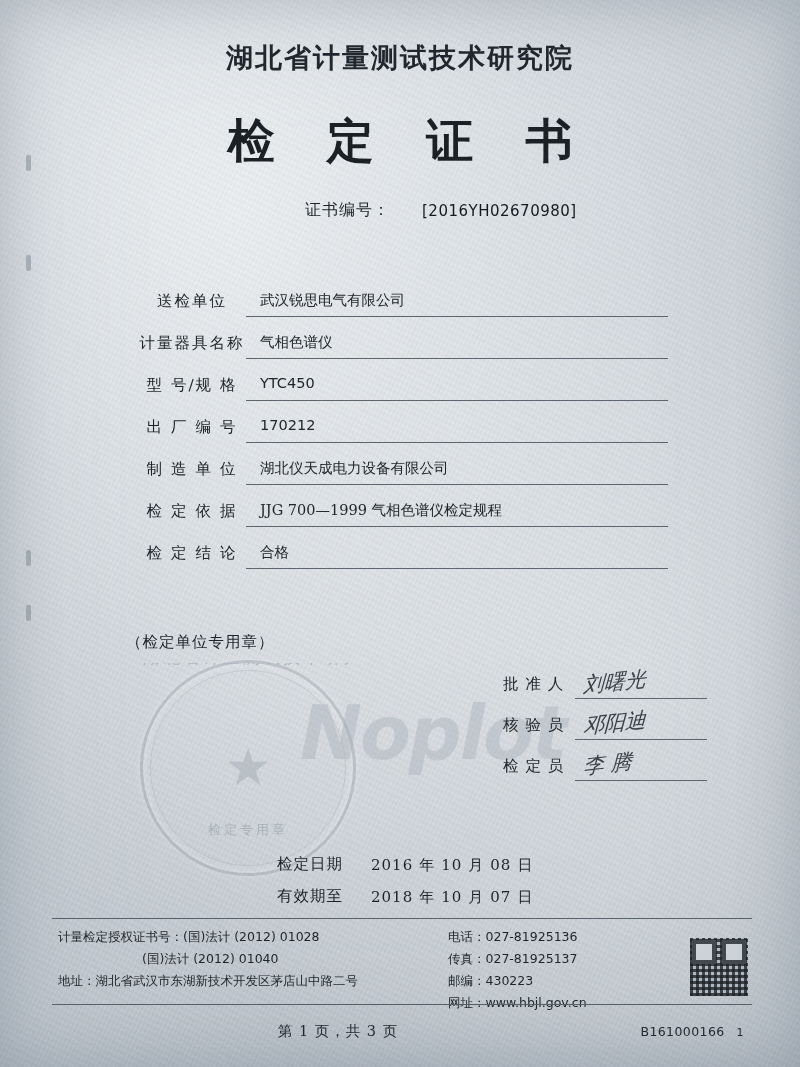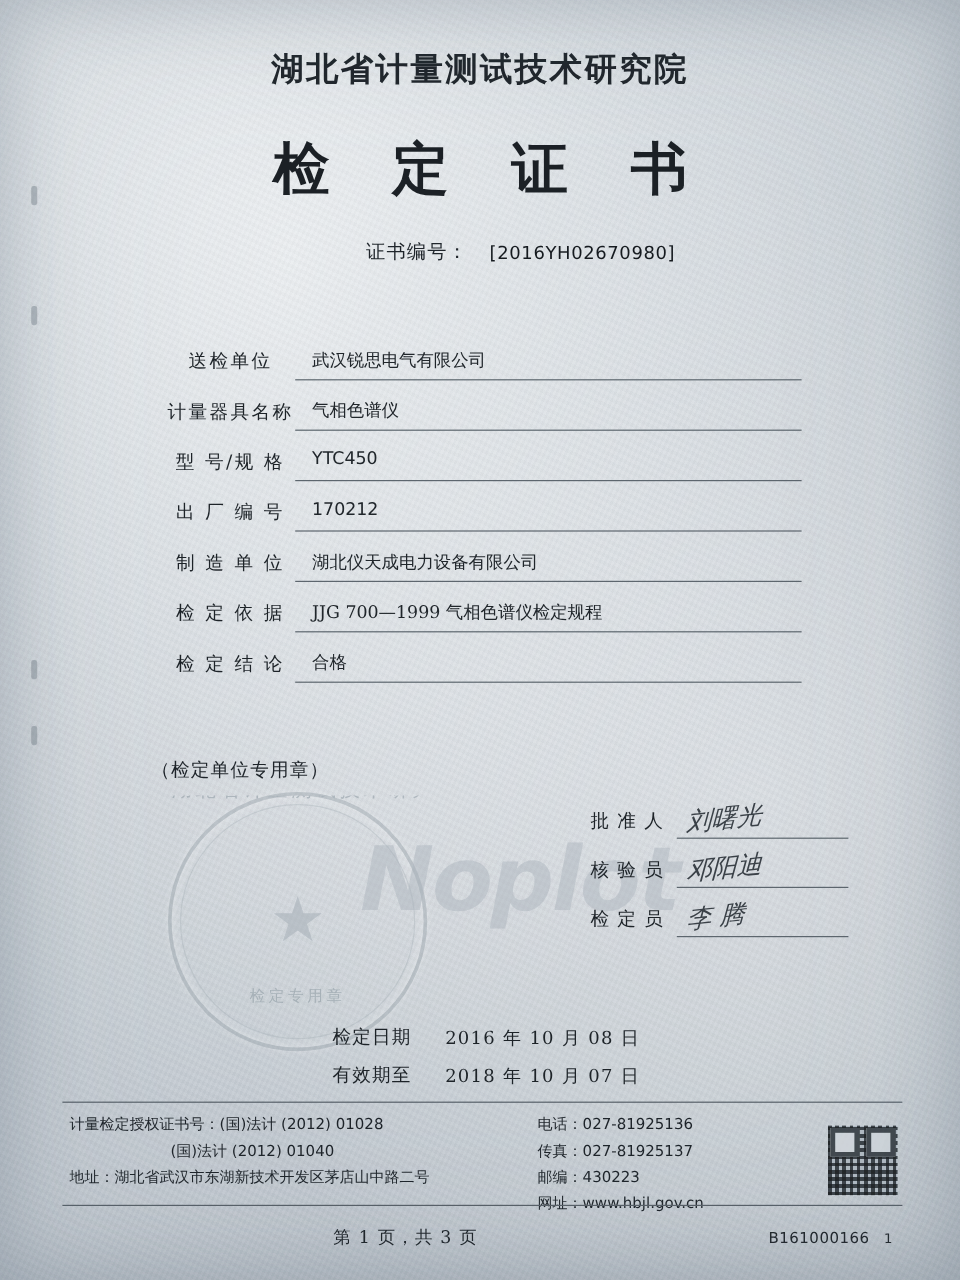--- a/index.html
+++ b/index.html
@@ -88,21 +88,21 @@
     display: flex;
     align-items: center;
     font-size: 16px;
     color: #1f252b;
   }
   .cert-no-label {
     font-family: "DejaVu Serif", "Liberation Serif", serif;
     letter-spacing: 1px;
   }
   .cert-no-value {
-    margin-left: 18px;
+    margin-left: 32px;
     font-family: "DejaVu Sans", "Liberation Sans", sans-serif;
     font-size: 15px;
     letter-spacing: 0.5px;
     color: #151a1f;
   }
 
   
   .fields {
     position: absolute;
     top: 275px;
@@ -227,20 +227,21 @@
     align-items: flex-end;
   }
   .sign-label {
     flex: 0 0 72px;
     font-family: "DejaVu Serif", "Liberation Serif", serif;
     font-size: 15.5px;
     color: #1d2328;
     letter-spacing: 1px;
     padding-bottom: 4px;
     white-space: nowrap;
+    margin-left: 11px;
   }
   .sign-line {
     flex: 1;
     border-bottom: 1px solid #5d666e;
     height: 30px;
     position: relative;
   }
   .sign-scribble {
     position: absolute;
     left: 8px;

